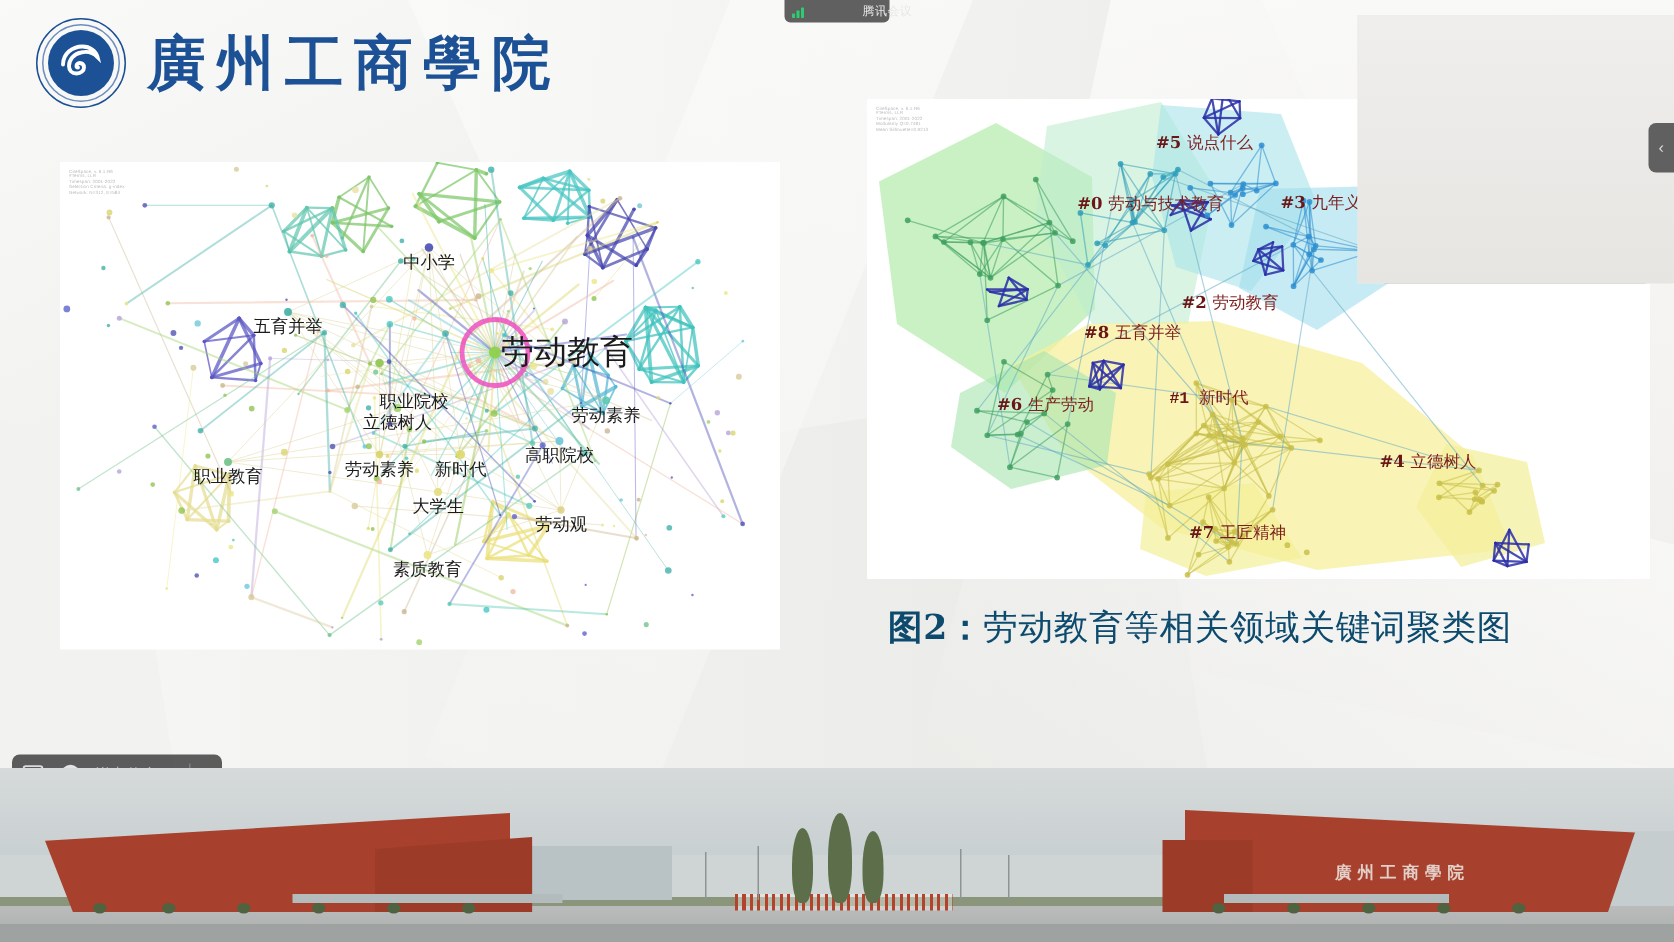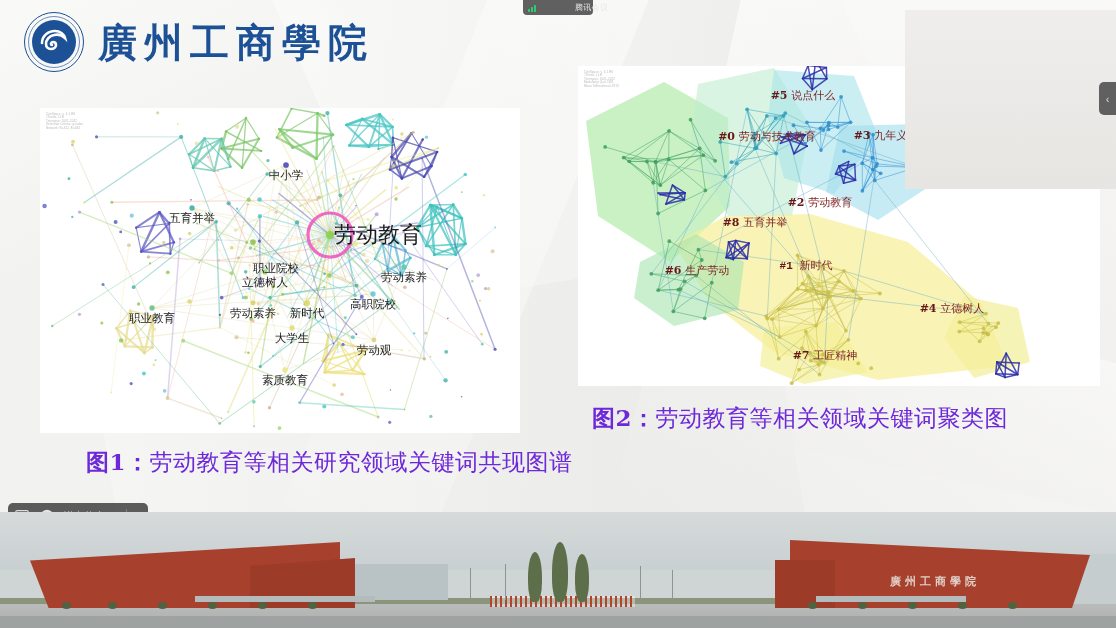--- a/index.html
+++ b/index.html
@@ -39,21 +39,21 @@
   .panel{position:absolute;background:#fff;overflow:hidden;}
   #fig1{left:40px;top:108px;width:480px;height:325px;}
   #fig2{left:578px;top:66px;width:522px;height:320px;}
   .meta{position:absolute;left:6px;top:5px;font-size:3px;line-height:3.4px;color:#b9b9b9;white-space:pre;letter-spacing:.1px;}
   .graph{position:absolute;inset:0;}
   .node-label{position:absolute;white-space:nowrap;font-family:"DejaVu Serif","Liberation Serif",serif;color:#1b1b1b;transform:translate(-50%,-50%);}
   .cl-label{position:absolute;white-space:nowrap;font-family:"DejaVu Serif","Liberation Serif",serif;color:#7d1e1e;transform:translate(-50%,-50%);font-size:11px;}
   .cl-label b{color:#6a1616;font-weight:bold;}
 
   
-  .caption{position:absolute;white-space:nowrap;font-family:"DejaVu Serif","Liberation Serif",serif;color:#6d28d9;font-size:23px;letter-spacing:.5px;}
+  .caption{position:absolute;white-space:nowrap;font-family:"DejaVu Serif","Liberation Serif",serif;color:#0c4a6e;font-size:23px;letter-spacing:.5px;}
   #cap1{left:86px;top:447px;}
   #cap2{left:592px;top:403px;}
   .caption b{font-weight:bold;}
 
   
   #video{position:absolute;left:905px;top:10px;width:211px;height:179px;overflow:hidden;background:#eceae8;}
   #video .vbg{position:absolute;inset:0;background:linear-gradient(180deg,#efeeec 0%,#e7e5e2 100%);}
 
   
   #tm-badge{
@@ -1275,23 +1275,20 @@
           <div class="cl-label" style="left: 319px; top: 69px;"><b>#3 </b><span>九年义务教育</span></div>
           <div class="cl-label" style="left: 242px; top: 136px;"><b>#2 </b><span>劳动教育</span></div>
           <div class="cl-label" style="left: 177px; top: 156px;"><b>#8 </b><span>五育并举</span></div>
           <div class="cl-label" style="left: 119px; top: 204px;"><b>#6 </b><span>生产劳动</span></div>
           <div class="cl-label" style="left: 228px; top: 199px; font-family: Liberation Mono, monospace;"><b>#1 </b><span>新时代</span></div>
           <div class="cl-label" style="left: 374px; top: 242px;"><b>#4 </b><span>立德树人</span></div>
           <div class="cl-label" style="left: 247px; top: 289px;"><b>#7 </b><span>工匠精神</span></div>
         </div>
     </div>
 
-    <div class="caption" id="cap1">
-      <b>图1：</b><span>劳动教育等相关研究领域关键词共现图谱</span>
-    </div>
     <div class="caption" id="cap2">
       <b>图2：</b><span>劳动教育等相关领域关键词聚类图</span>
     </div>
   </div>
 
   <div id="video">
     <div class="vbg"></div>
     <svg viewBox="0 0 211 179" width="211" height="179">
       <rect x="0" y="0" width="211" height="179" fill="#efedeb"></rect>
       <path d="M18 179 C22 136 56 120 104 120 C152 120 188 136 192 179 Z" fill="#2b3040"></path>

